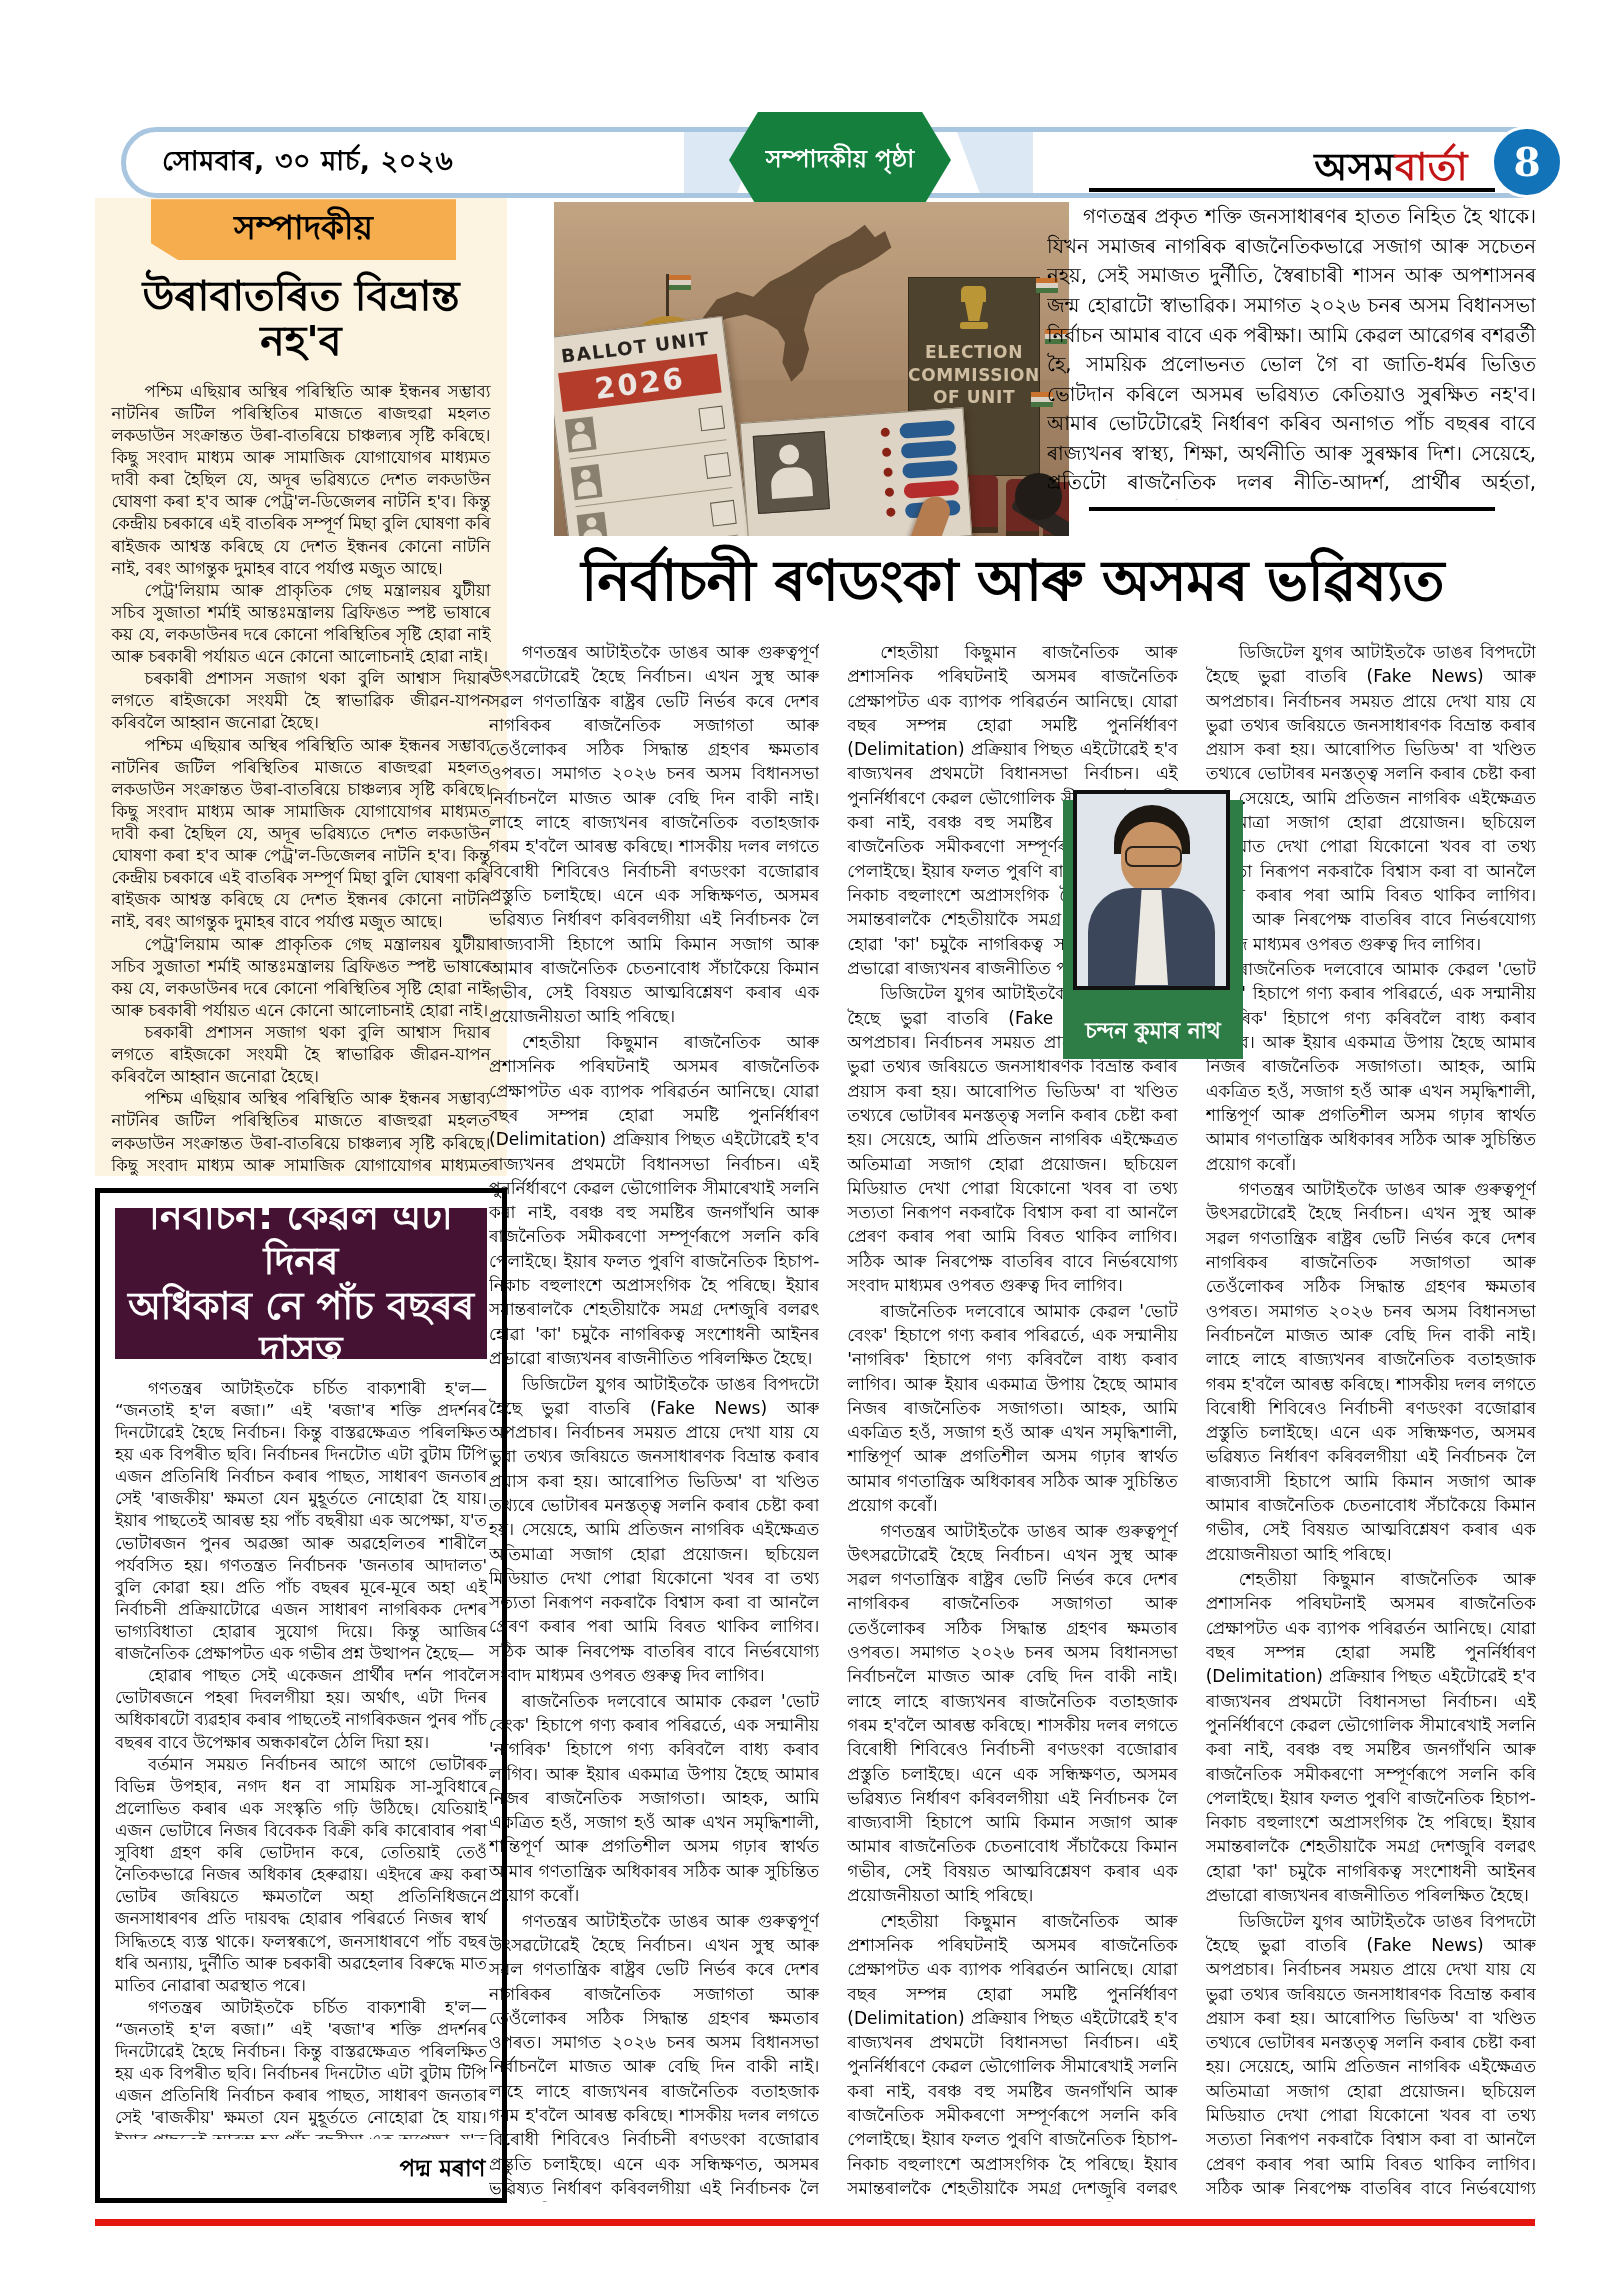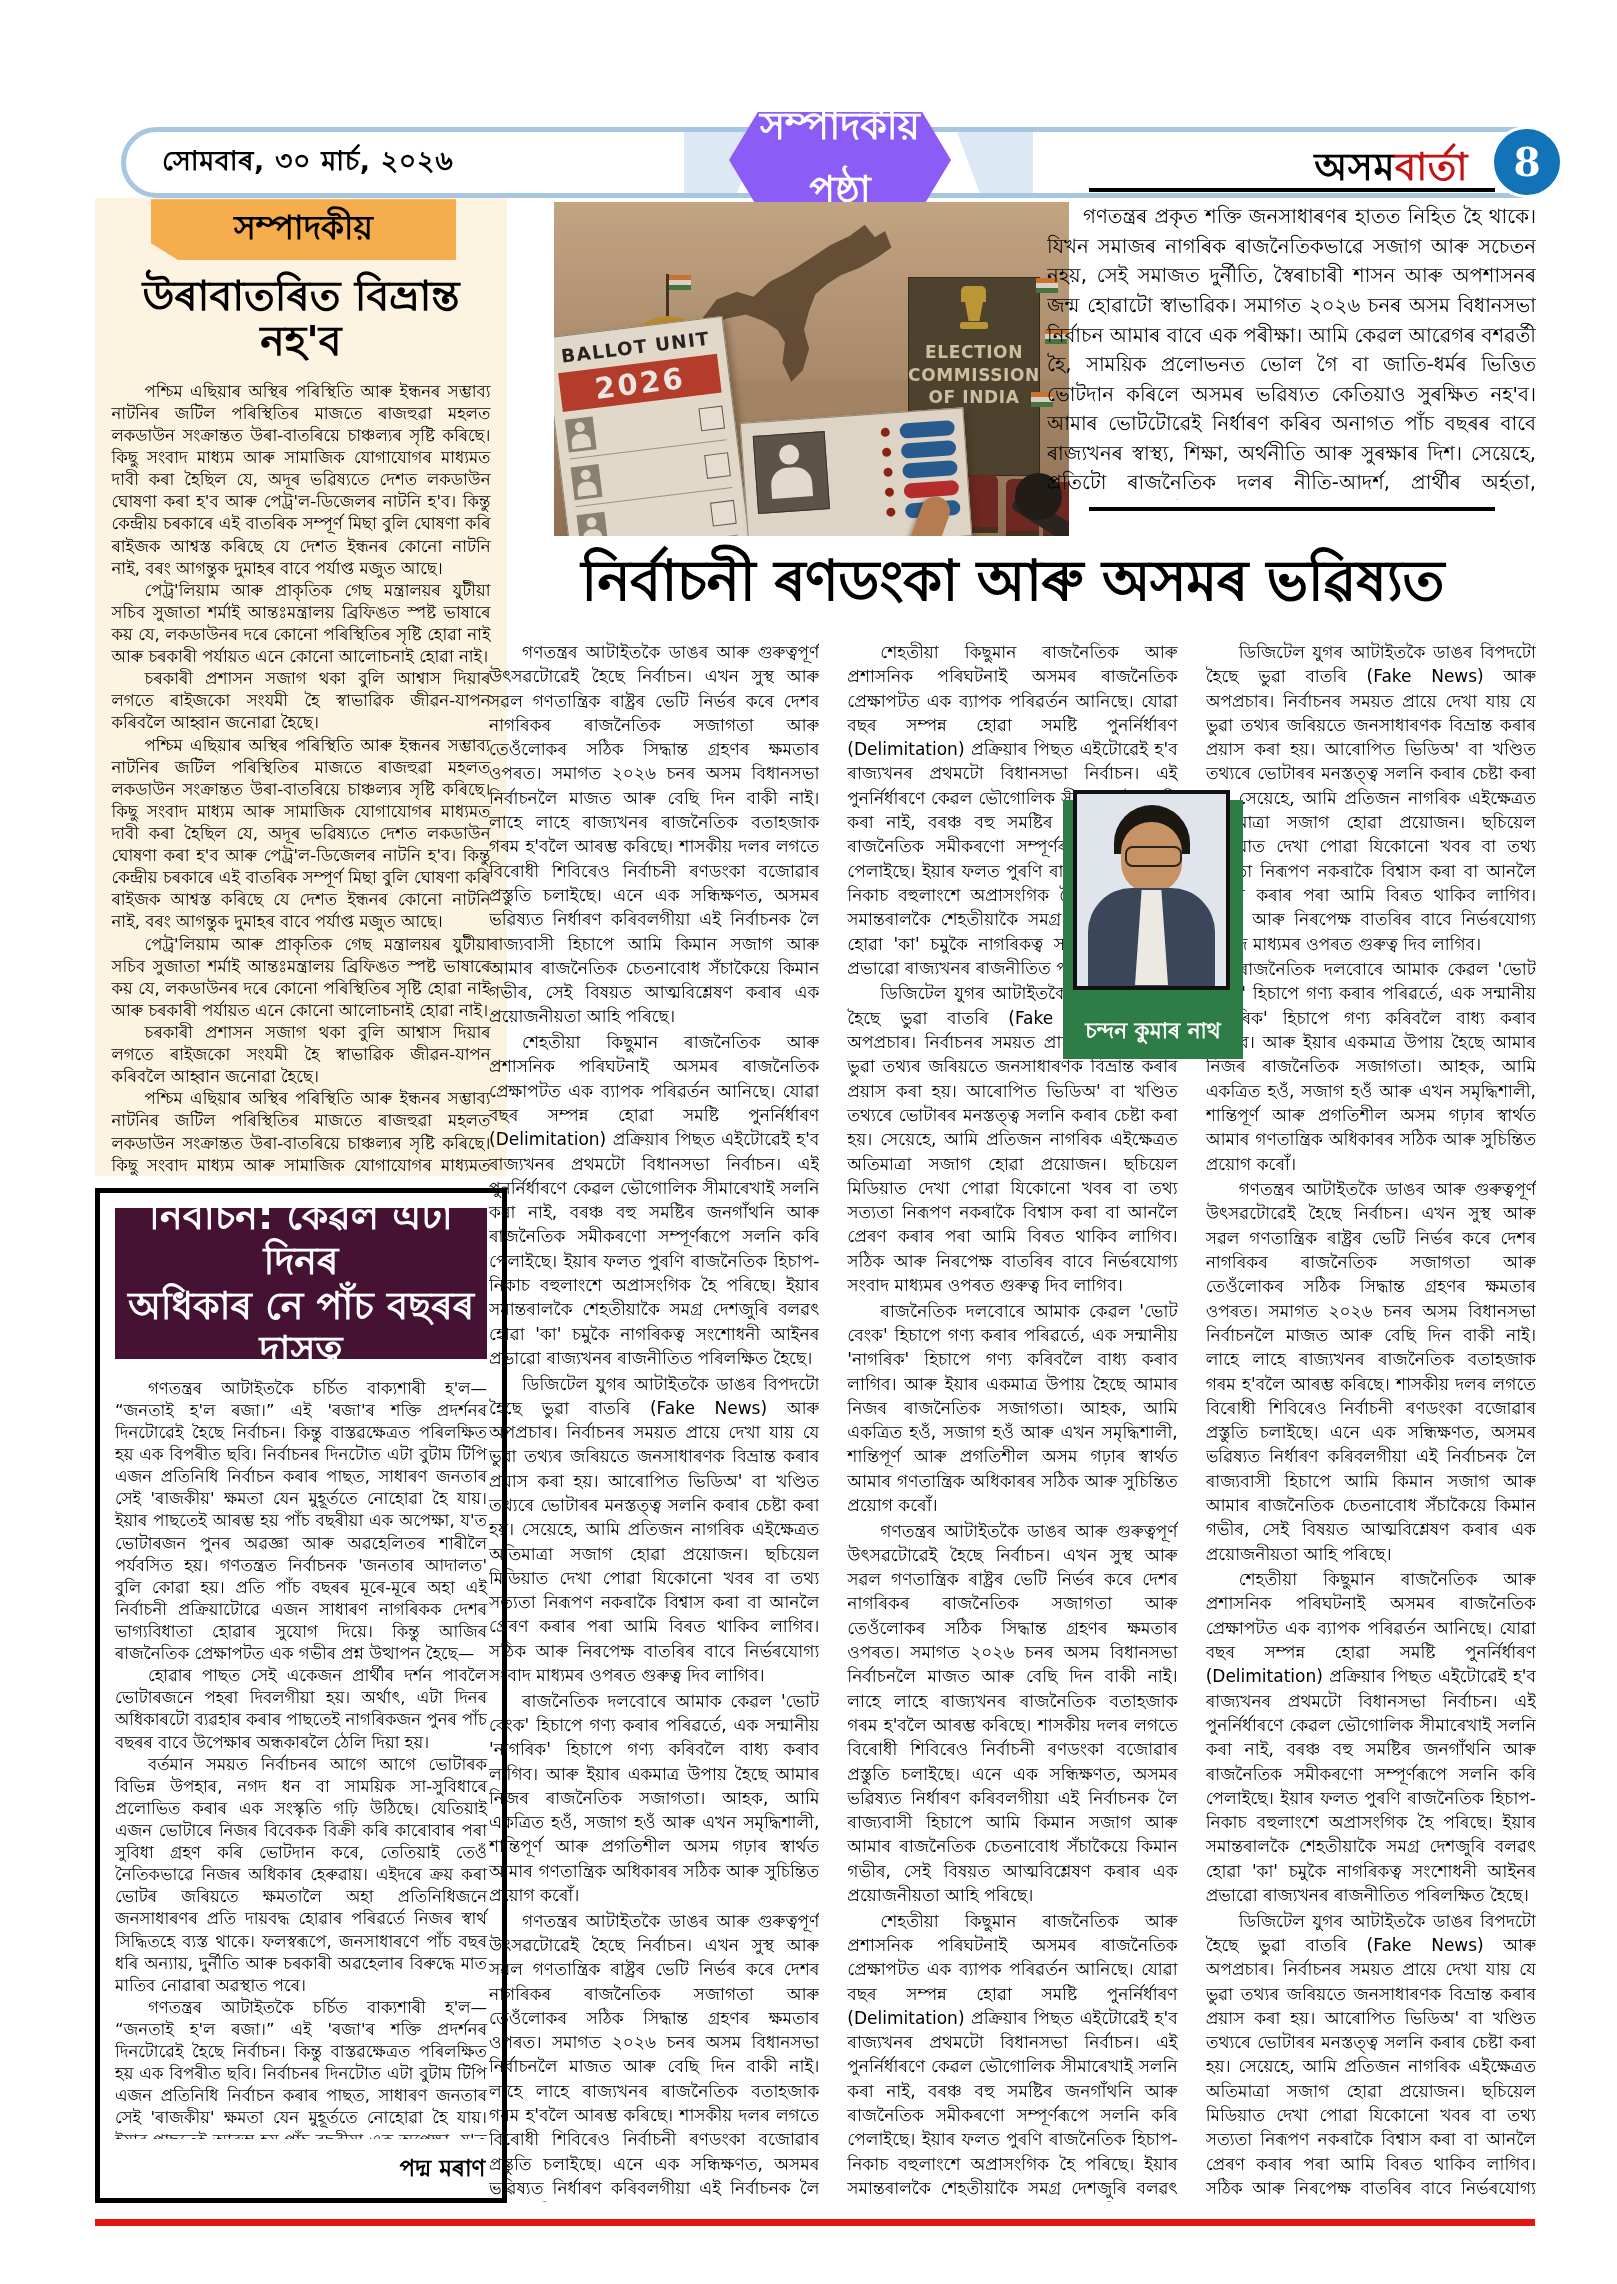--- a/index.html
+++ b/index.html
@@ -13,24 +13,24 @@
     position:absolute;left:121px;top:127px;width:1428px;height:61px;
     background:#ffffff;border:5.7px solid #a9c6e1;border-radius:38px;
     display:flex;align-items:center;
   }
   .topbar .date{font-size:27px;font-weight:bold;padding-left:36px;letter-spacing:0.6px;}
   .badge-wing{position:absolute;top:0px;height:61px;background:#dce8f4;width:76px;}
   .badge-wing.left{left:558px;clip-path:polygon(0 0,100% 0,70% 100%,0 100%);}
   .badge-wing.right{left:831px;clip-path:polygon(0 0,100% 0,100% 100%,30% 100%);}
   .section-badge{
     position:absolute;left:50%;top:-20px;transform:translateX(-50%);
-    width:222px;height:96px;background:#8b5cf6;
+    width:222px;height:96px;background:#15803d;
     clip-path:polygon(13% 0,87% 0,100% 50%,87% 100%,13% 100%,0 50%);
     display:flex;align-items:center;justify-content:center;
-    color:#fff;font-size:38px;font-weight:bold;text-align:center;
+    color:#fff;font-size:24px;font-weight:bold;text-align:center;
   }
   .masthead{position:absolute;right:86px;top:5px;font-size:38px;font-weight:900;letter-spacing:0.6px;}
   .masthead .red{color:#c21414;}
   .page-circle{
     position:absolute;right:-9px;top:-6.3px;width:66px;height:66px;border-radius:50%;
     background:#1273b9;border:3.2px solid #ffffff;display:flex;align-items:center;justify-content:center;
     color:#fff;font-size:39px;font-weight:bold;font-family:"DejaVu Serif","Liberation Serif",serif;
   }
   
   .editorial-box{
@@ -237,21 +237,21 @@
 
   <div class="eci-board">
     <div class="emblem">
       <div class="top"></div>
         <div class="mid"></div>
         <div class="base"></div>
     </div>
     <div class="eci-text">
       <div>ELECTION</div>
       <div>COMMISSION</div>
-      <div>OF INDIA</div>
+      <div>OF UNIT</div>
     </div>
   </div>
 
   <div class="flag f1 flags-right">
       <i class="s1"></i>
       <i class="s2"></i>
       <i class="s3"></i>
     </div>
   <div class="flag f2 flags-right">
       <i class="s1"></i>

